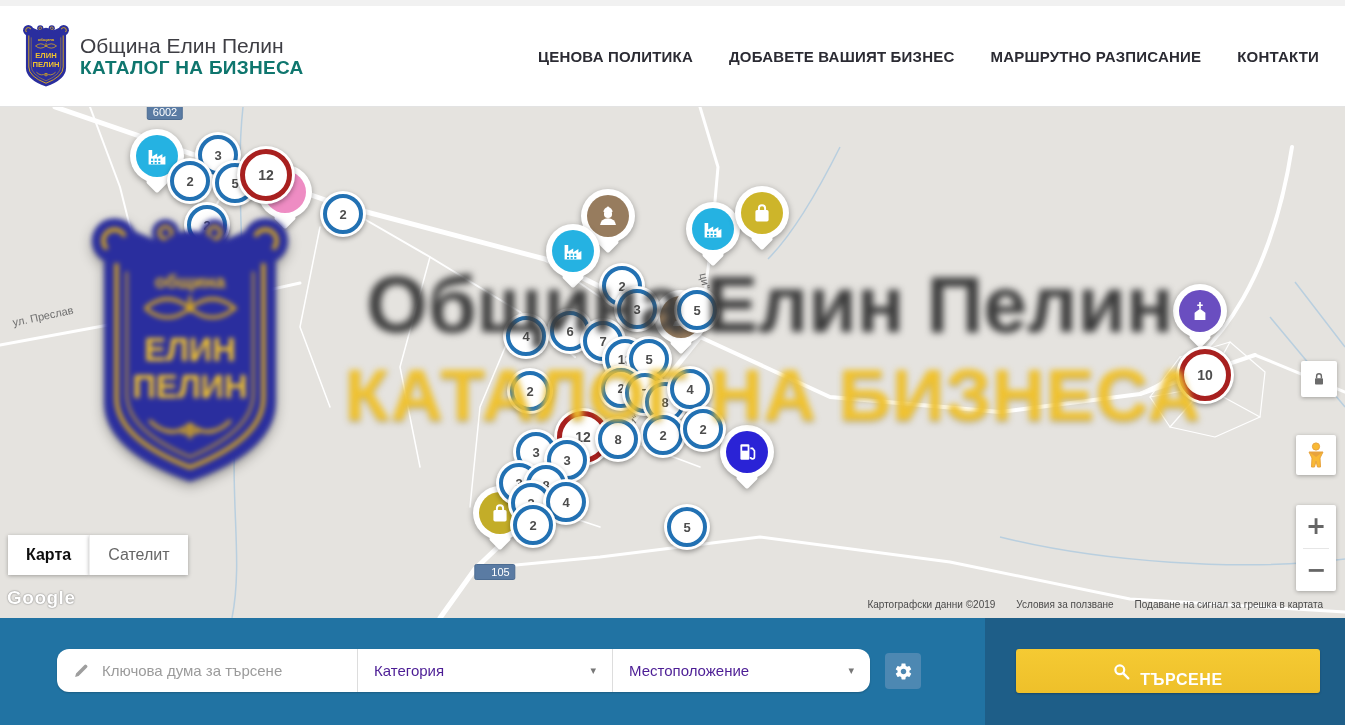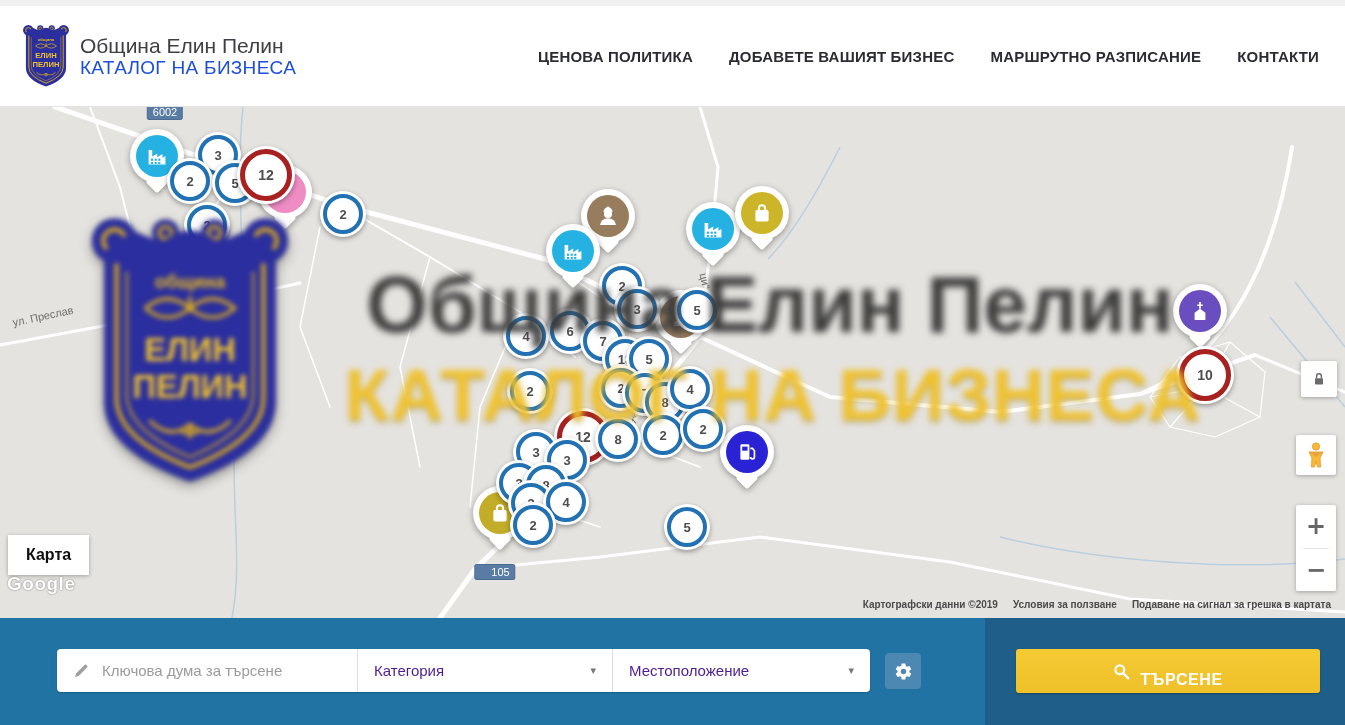--- a/index.html
+++ b/index.html
@@ -6,21 +6,21 @@
   #page{position:relative;width:1345px;height:725px;overflow:hidden;
         font-family:"Liberation Sans",sans-serif;}
 
   
   #header{position:relative;height:107px;background:#fff;display:flex;align-items:center;
           border-top:6px solid #f1f1f1;box-sizing:border-box;border-bottom:1px solid #e3e3e3;}
   .logo{display:flex;align-items:center;margin-left:22px;cursor:pointer;}
   .logo-crest{width:48px;height:64px;display:inline-block;}
   .logo-text{margin-left:10px;line-height:1.12;}
   .site-title{font-size:21px;font-weight:400;color:#3e3e44;}
-  .site-subtitle{font-size:19px;font-weight:400;color:#1d4ed8;letter-spacing:.3px;}
+  .site-subtitle{font-size:19px;font-weight:700;color:#0f766e;letter-spacing:.3px;}
   #nav{margin-left:auto;margin-right:26px;display:flex;gap:36px;}
   .nav-item{font-size:15px;font-weight:700;color:#2b2b33;cursor:pointer;letter-spacing:.2px;white-space:nowrap;}
 
   
   #map{position:relative;width:1345px;height:511px;background:#e5e3df;overflow:hidden;}
   #roads{position:absolute;left:0;top:0;}
 
   .road-label{position:absolute;background:#5a7ba3;color:#fff;font-size:11px;
       padding:1px 5px;border-radius:2px;border:1px solid #4c6c92;transform:translateX(-50%);}
   .street-label{position:absolute;color:#6e6e6e;font-size:11px;white-space:nowrap;}
@@ -51,38 +51,38 @@
      color:#3c3c3c;white-space:nowrap;letter-spacing:0px;filter:blur(3.5px);}
   .wm-line2{position:absolute;left:340px;top:246px;width:866px;text-align:center;font-size:73px;font-weight:700;
      color:#f0c22f;white-space:nowrap;letter-spacing:1px;filter:blur(3px);text-shadow:0 2px 3px rgba(90,70,0,.45);}
 
   
   #maptype{position:absolute;left:8px;top:428px;display:flex;z-index:45;}
   .mt{height:40px;border:0;background:#fff;font-family:"Liberation Sans",sans-serif;font-size:16px;
       color:#666;padding:0 18px;cursor:pointer;box-shadow:0 1px 4px rgba(0,0,0,.3);}
   .mt.active{font-weight:700;color:#0f0f0f;}
   .mt+.mt{border-left:1px solid #eee;}
-  #glogo{position:absolute;left:7px;bottom:23px;color:#fff;font-size:19px;font-weight:600;letter-spacing:.5px;
+  #glogo{position:absolute;left:7px;bottom:9px;color:#fff;font-size:19px;font-weight:600;letter-spacing:.5px;
       text-shadow:0 0 2px rgba(0,0,0,.35), 0 0 1px rgba(0,0,0,.35);cursor:pointer;z-index:45;}
-  #attribution{position:absolute;right:14px;bottom:8px;display:flex;gap:15px;z-index:45;font-weight:bold;}
+  #attribution{position:absolute;right:22px;bottom:8px;display:flex;gap:21px;z-index:45;}
   .attr-item{font-size:10px;color:#4a4a4a;white-space:nowrap;cursor:pointer;}
   .sq-btn{position:absolute;width:38px;height:38px;background:#fff;border:0;border-radius:2px;
       box-shadow:0 1px 4px rgba(0,0,0,.3);display:flex;align-items:center;justify-content:center;cursor:pointer;z-index:45;}
   #lockbtn{left:1301px;top:254px;width:36px;height:36px;}
   #pegman{left:1296px;top:328px;width:40px;height:40px;}
   #zoomctl{position:absolute;left:1296px;top:398px;width:40px;height:86px;background:#fff;border-radius:2px;
       box-shadow:0 1px 4px rgba(0,0,0,.3);display:flex;flex-direction:column;align-items:center;z-index:45;}
   #zoomctl button{flex:1;width:100%;border:0;background:transparent;font-size:24px;font-weight:700;color:#666;
       cursor:pointer;font-family:"DejaVu Sans",sans-serif;}
   .zdiv{width:26px;height:1px;background:#e6e6e6;}
 
   
   #bottombar{position:relative;width:1345px;height:107px;background:#2173a3;}
   #rightpanel{position:absolute;right:0;top:0;width:360px;height:107px;background:#1e5e88;}
-  #searchgroup{position:absolute;left:57px;top:31px;width:813px;height:43px;background:#fff;border-radius:4px;
+  #searchgroup{position:absolute;left:57px;top:31px;width:813px;height:43px;background:#fff;border-radius:12px;
       display:flex;align-items:stretch;box-shadow:0 1px 2px rgba(0,0,0,.2);}
   .sec{display:flex;align-items:center;box-sizing:border-box;}
   .sec.keyword{width:300px;padding-left:16px;gap:10px;}
   .sec.keyword input{border:0;outline:0;flex:1;font-size:15px;color:#444;font-family:"Liberation Sans",sans-serif;min-width:0;}
   .sec.keyword input::placeholder{color:#9b9b9b;}
   .sec.dropdown{width:255px;border-left:1px solid #ddd;justify-content:space-between;padding:0 16px;cursor:pointer;}
   .sec.dropdown.loc{width:258px;border-top-right-radius:4px;border-bottom-right-radius:4px;}
   .dd-value{font-size:15px;color:#4c1d95;}
   .dd-arrow{font-size:11px;color:#777;font-family:"DejaVu Sans",sans-serif;}
   #gearbtn{position:absolute;left:885px;top:35px;width:36px;height:36px;border:0;border-radius:4px;
@@ -398,20 +398,21 @@
   <text x="50" y="72" text-anchor="middle" font-size="16" font-weight="bold" fill="#f0c22f" font-family="Liberation Sans, sans-serif">ЕЛИН</text>
   <text x="50" y="90" text-anchor="middle" font-size="16" font-weight="bold" fill="#f0c22f" font-family="Liberation Sans, sans-serif">ПЕЛИН</text>
   <path d="M30,101 q10,10 20,2 q10,8 20,-2 M50,103 v7 M46,107 h8" fill="none" stroke="#d9a91e" stroke-width="1.6"></path>
 </svg></span>
       <div class="wm-line1">Община Елин Пелин</div>
       <div class="wm-line2">КАТАЛОГ НА БИЗНЕСА</div>
     </div>
 
     <div id="maptype">
       <button class="mt active">Карта</button>
+      <button class="mt">Сателит</button>
     </div>
     <div id="glogo">Google</div>
     <div id="attribution">
         <span class="attr-item">Картографски данни ©2019</span>
         <span class="attr-item">Условия за ползване</span>
         <span class="attr-item">Подаване на сигнал за грешка в картата</span>
       </div>
 
     <button class="sq-btn" id="lockbtn">
       <svg width="16" height="16" viewBox="0 0 20 20">

